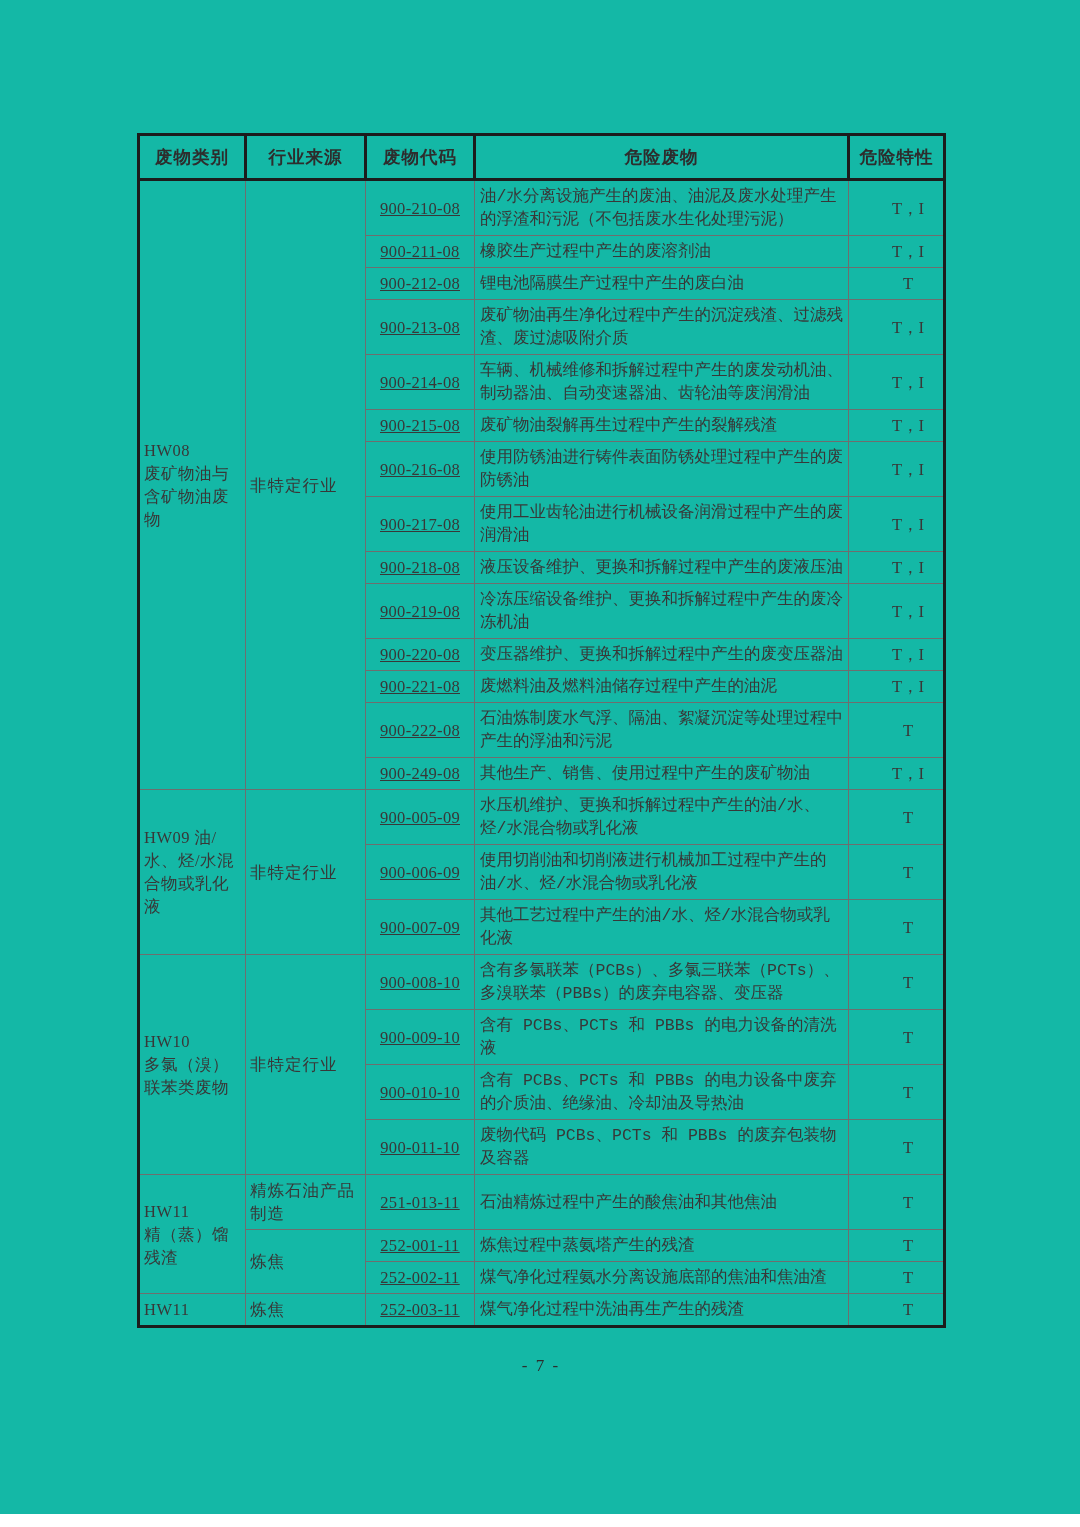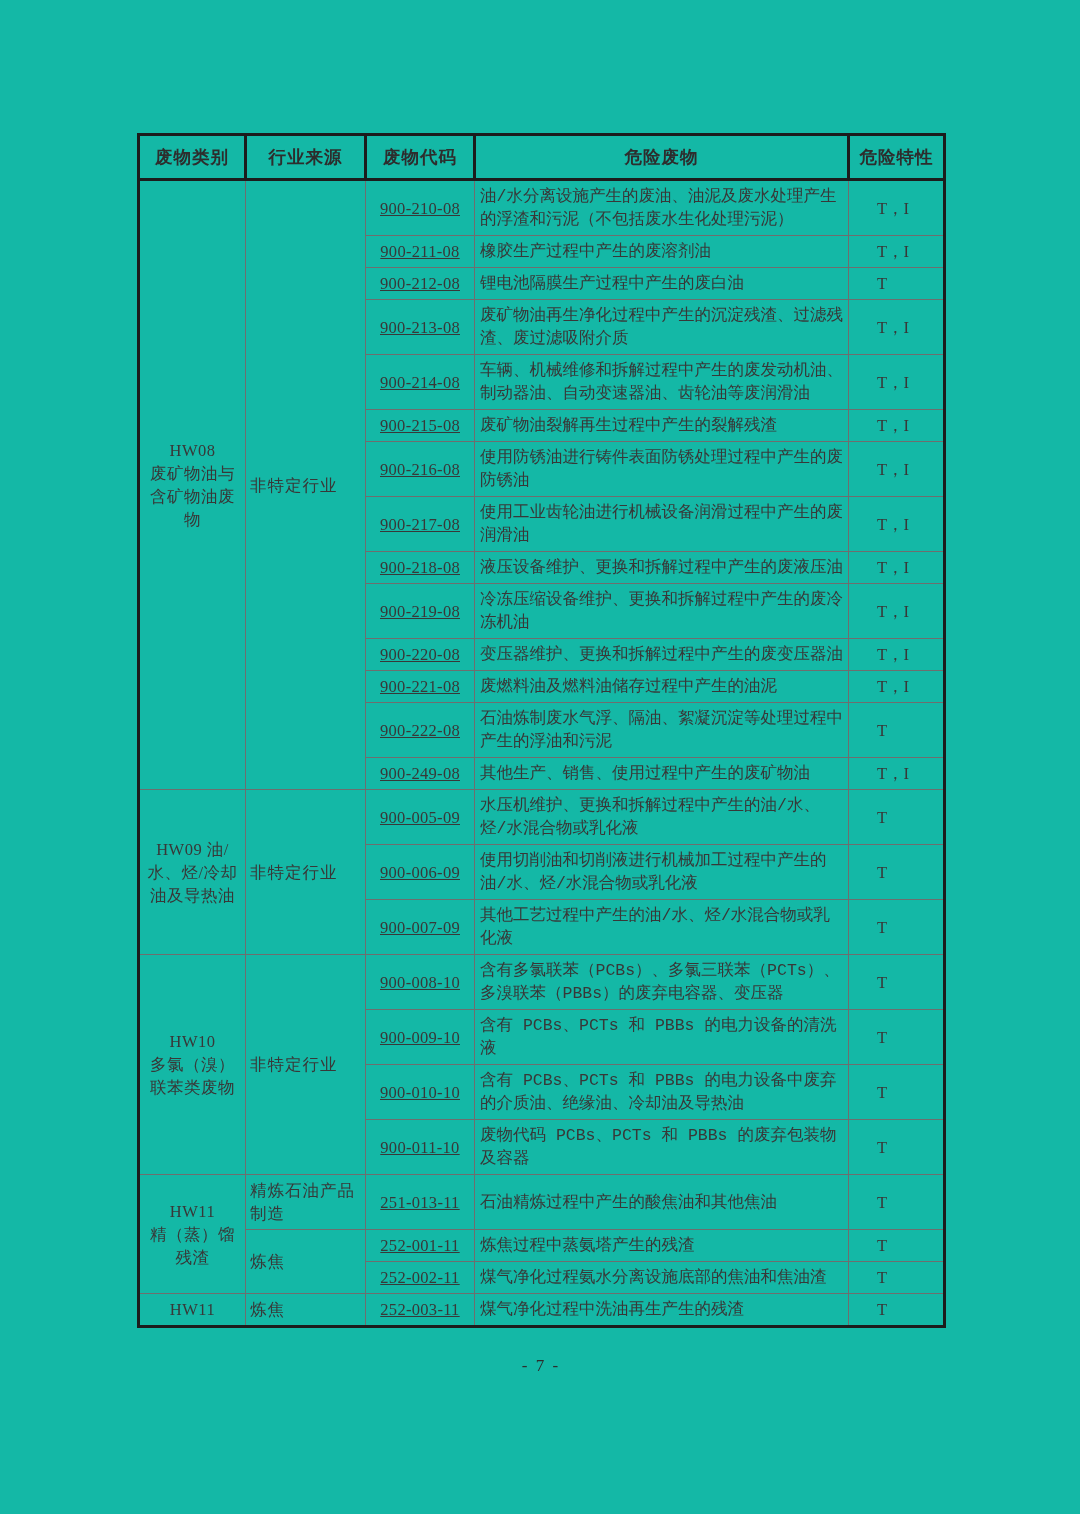--- a/index.html
+++ b/index.html
@@ -42,40 +42,41 @@
     padding: 9px 2px;
     text-align: center;
     letter-spacing: 1px;
   }
   .waste-table td {
     font-size: 16.5px;
     line-height: 23px;
     padding: 4px 4px;
   }
   td.cat {
-    text-align: center;
+    text-align: left;
     white-space: pre-line;
     letter-spacing: 0.5px;
     margin-left: 32px;
   }
   td.ind {
     text-align: left;
     letter-spacing: 1px;
   }
   td.code {
     text-align: center;
     letter-spacing: 0.3px;
     text-decoration: underline;
   }
   td.waste {
     text-align: left;
     padding: 4px 5px;
     font-family: Liberation Mono, monospace;
   }
   td.trait {
+    text-align: center;
     padding-left: 28px;
   }
   .page-number {
     margin-top: 28px;
     text-align: center;
     font-size: 17px;
     color: #2d2d2d;
     letter-spacing: 2px;
   }
 </style>
@@ -170,21 +171,21 @@
             <td class="code">900-222-08</td>
             <td class="waste">石油炼制废水气浮、隔油、絮凝沉淀等处理过程中产生的浮油和污泥</td>
             <td class="trait">T</td>
           </tr>
           <tr>
             <td class="code">900-249-08</td>
             <td class="waste">其他生产、销售、使用过程中产生的废矿物油</td>
             <td class="trait">T，I</td>
           </tr>
           <tr>
-            <td class="cat" rowspan="3">HW09 油/水、烃/冷却油及导热油</td>
+            <td class="cat" rowspan="3">HW09 油/水、烃/水混合物或乳化液</td>
             <td class="ind" rowspan="3">非特定行业</td>
             <td class="code">900-005-09</td>
             <td class="waste">水压机维护、更换和拆解过程中产生的油/水、烃/水混合物或乳化液</td>
             <td class="trait">T</td>
           </tr>
           <tr>
             <td class="code">900-006-09</td>
             <td class="waste">使用切削油和切削液进行机械加工过程中产生的油/水、烃/水混合物或乳化液</td>
             <td class="trait">T</td>
           </tr>

